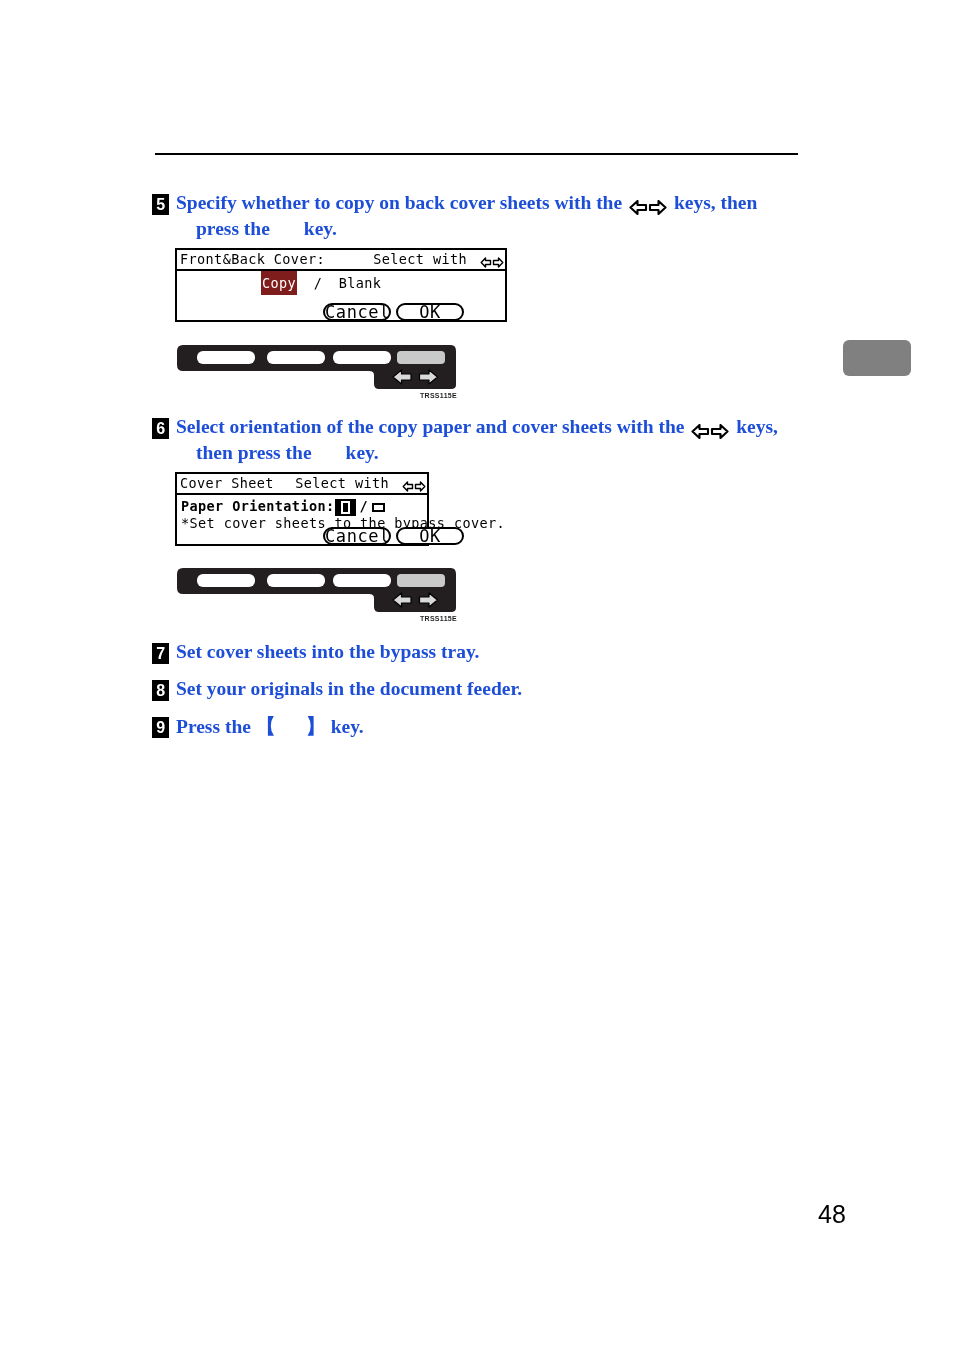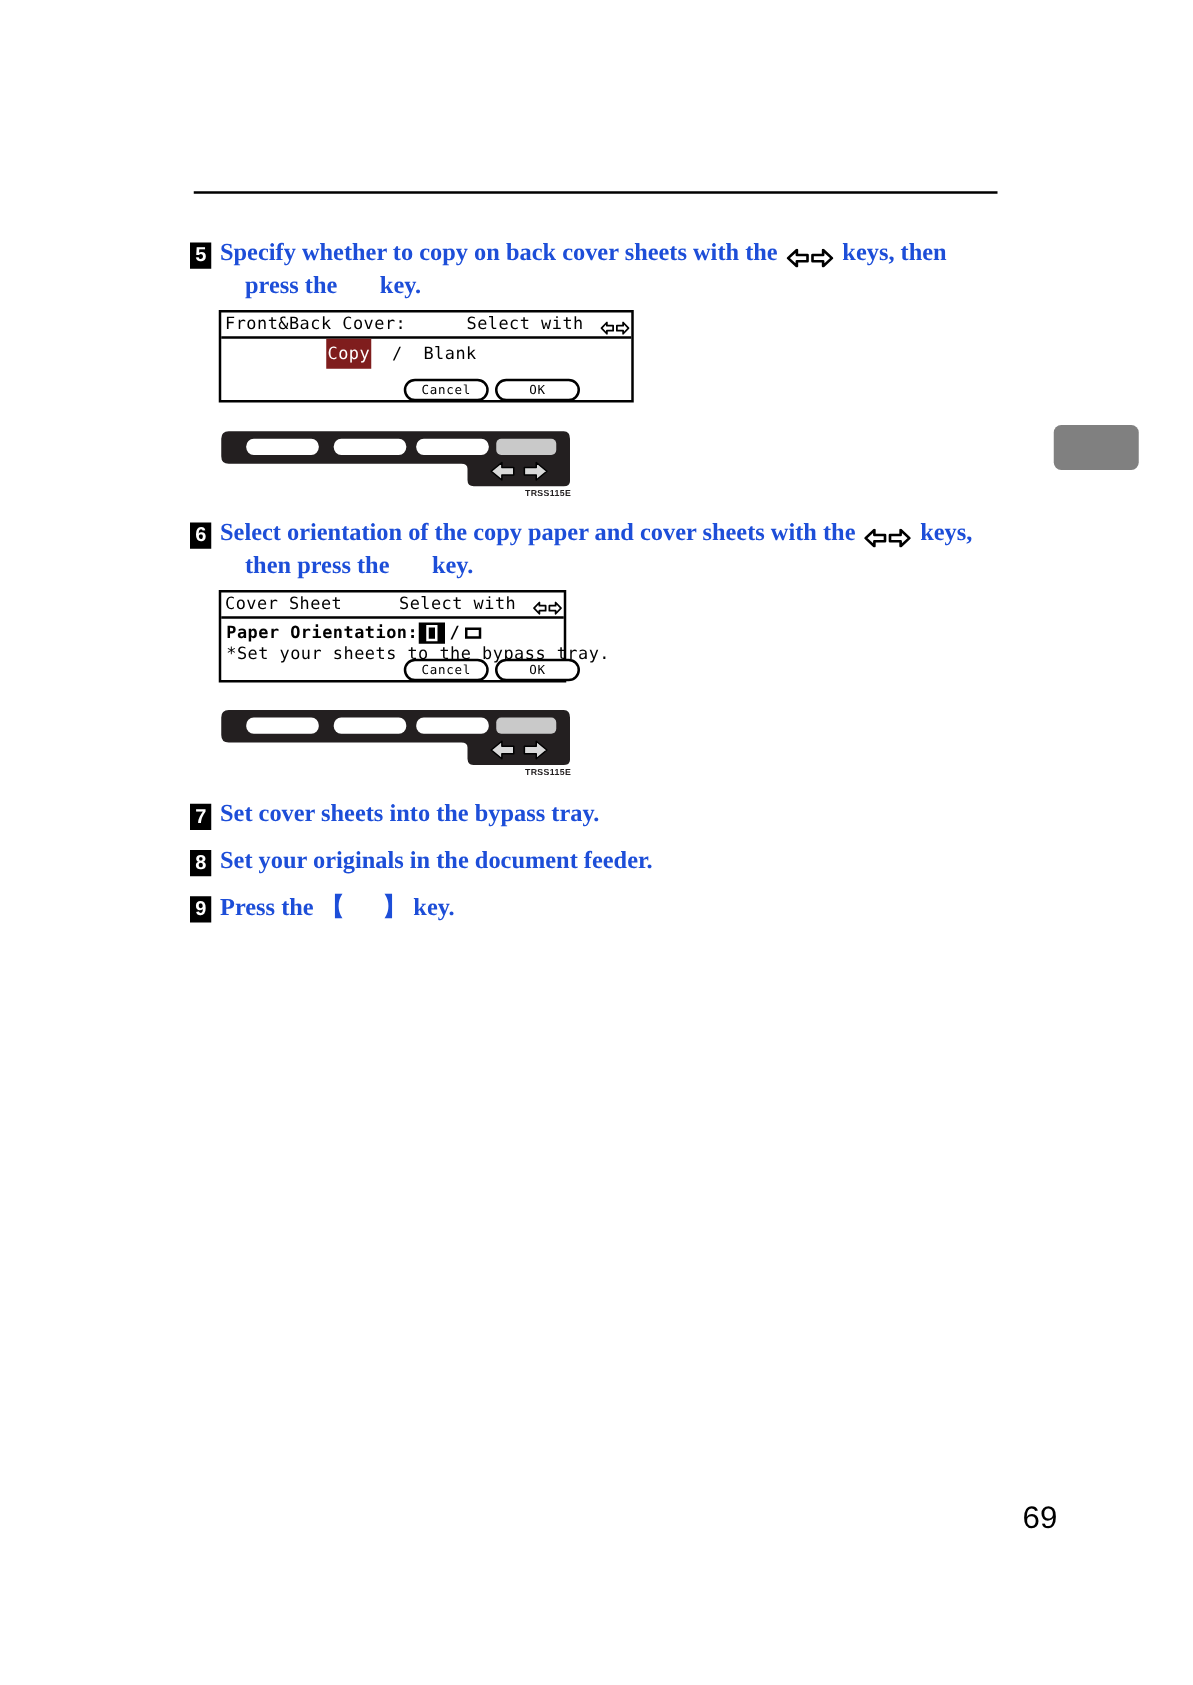--- a/index.html
+++ b/index.html
@@ -160,21 +160,21 @@
   }
   .orient-sel .orient-box { border-color: #ffffff; background: #000000; }
 
   
   .lcd-btn {
     position: absolute;
     box-sizing: border-box;
     border: 2px solid #000000;
     border-radius: 9px;
     text-align: center;
-    font-size: 10px;
+    font-size: 17px;
     letter-spacing: 0.6px;
     background: #ffffff;
   }
 
   
   .oppanel {
     position: absolute;
   }
   .oppanel .cap {
     position: absolute;
@@ -277,37 +277,37 @@
         </svg>
       </span>
       <span>keys,</span>
     </span>
     <span class="line2">
       <span>then press the</span><span class="key-gap"></span><span>key.</span>
     </span>
   </div>
 </div>
 
-<div class="lcd" style="left:175px; top:472px; width:278px; height:74px;">
+<div class="lcd" style="left:175px; top:472px; width:254px; height:74px;">
   <div class="lcd-title-row">
     <span class="lcd-title">Cover Sheet</span>
     <span class="lcd-selectwith">Select with</span>
     <span class="lcd-hdr-arrows">
       <svg width="12" height="11" viewBox="0 0 12 11">
         <path d="M5.5 1 L5.5 3.5 L10.5 3.5 L10.5 7.5 L5.5 7.5 L5.5 10 L1.2 5.5 Z" fill="#fff" stroke="#000" stroke-width="1.4" stroke-linejoin="round"></path>
       </svg><svg width="12" height="11" viewBox="0 0 12 11">
         <path d="M6.5 1 L6.5 3.5 L1.5 3.5 L1.5 7.5 L6.5 7.5 L6.5 10 L10.8 5.5 Z" fill="#fff" stroke="#000" stroke-width="1.4" stroke-linejoin="round"></path>
       </svg>
     </span>
   </div>
   <div class="lcd-body">
     <div class="lcd-line" style="left:4px; top:3px;font-weight:bold;">
       <span>Paper Orientation:</span><span class="orient-sel"><span class="orient-box orient-portrait"></span></span><span style="margin:0 4px;">/</span><span class="orient-box orient-landscape"></span>
     </div>
-    <div class="lcd-line" style="left:4px; top:20px;">*Set your sheets to the bypass tray.</div>
+    <div class="lcd-line" style="left:4px; top:20px;">*Set cover sheets to the bypass cover.</div>
     <div class="lcd-btn" style="left:146px; top:32px; width:68px; height:18px; line-height:15px;">Cancel</div>
     <div class="lcd-btn" style="left:219px; top:32px; width:68px; height:18px; line-height:15px;">OK</div>
   </div>
 </div>
 
 <div class="oppanel" style="left:175px; top:566px; width:282px; height:55px;">
   <svg width="282" height="48" viewBox="0 0 282 48">
     <path d="M2,8 Q2,2 8,2 L276,2 Q281,2 281,8 L281,42 Q281,46 276,46 L204,46 Q199,46 199,41 L199,32 Q199,28 194,28 L8,28 Q2,28 2,22 Z" fill="#231f20"></path>
     <rect x="22" y="8" width="58" height="13" rx="6" fill="#ffffff"></rect>
     <rect x="92" y="8" width="58" height="13" rx="6" fill="#ffffff"></rect>
@@ -335,13 +335,13 @@
 
 <div class="step" style="left:152px; top:715px; width:650px;">
   <div class="step-badge">9</div>
   <div class="step-text">
     <span>Press the</span>
     <span style="font-size:20px;">【<span class="bracket-gap"></span>】</span>
     <span>key.</span>
   </div>
 </div>
 
-<div class="page-number">69</div>
+<div class="page-number">48</div>
 
 </body></html>

